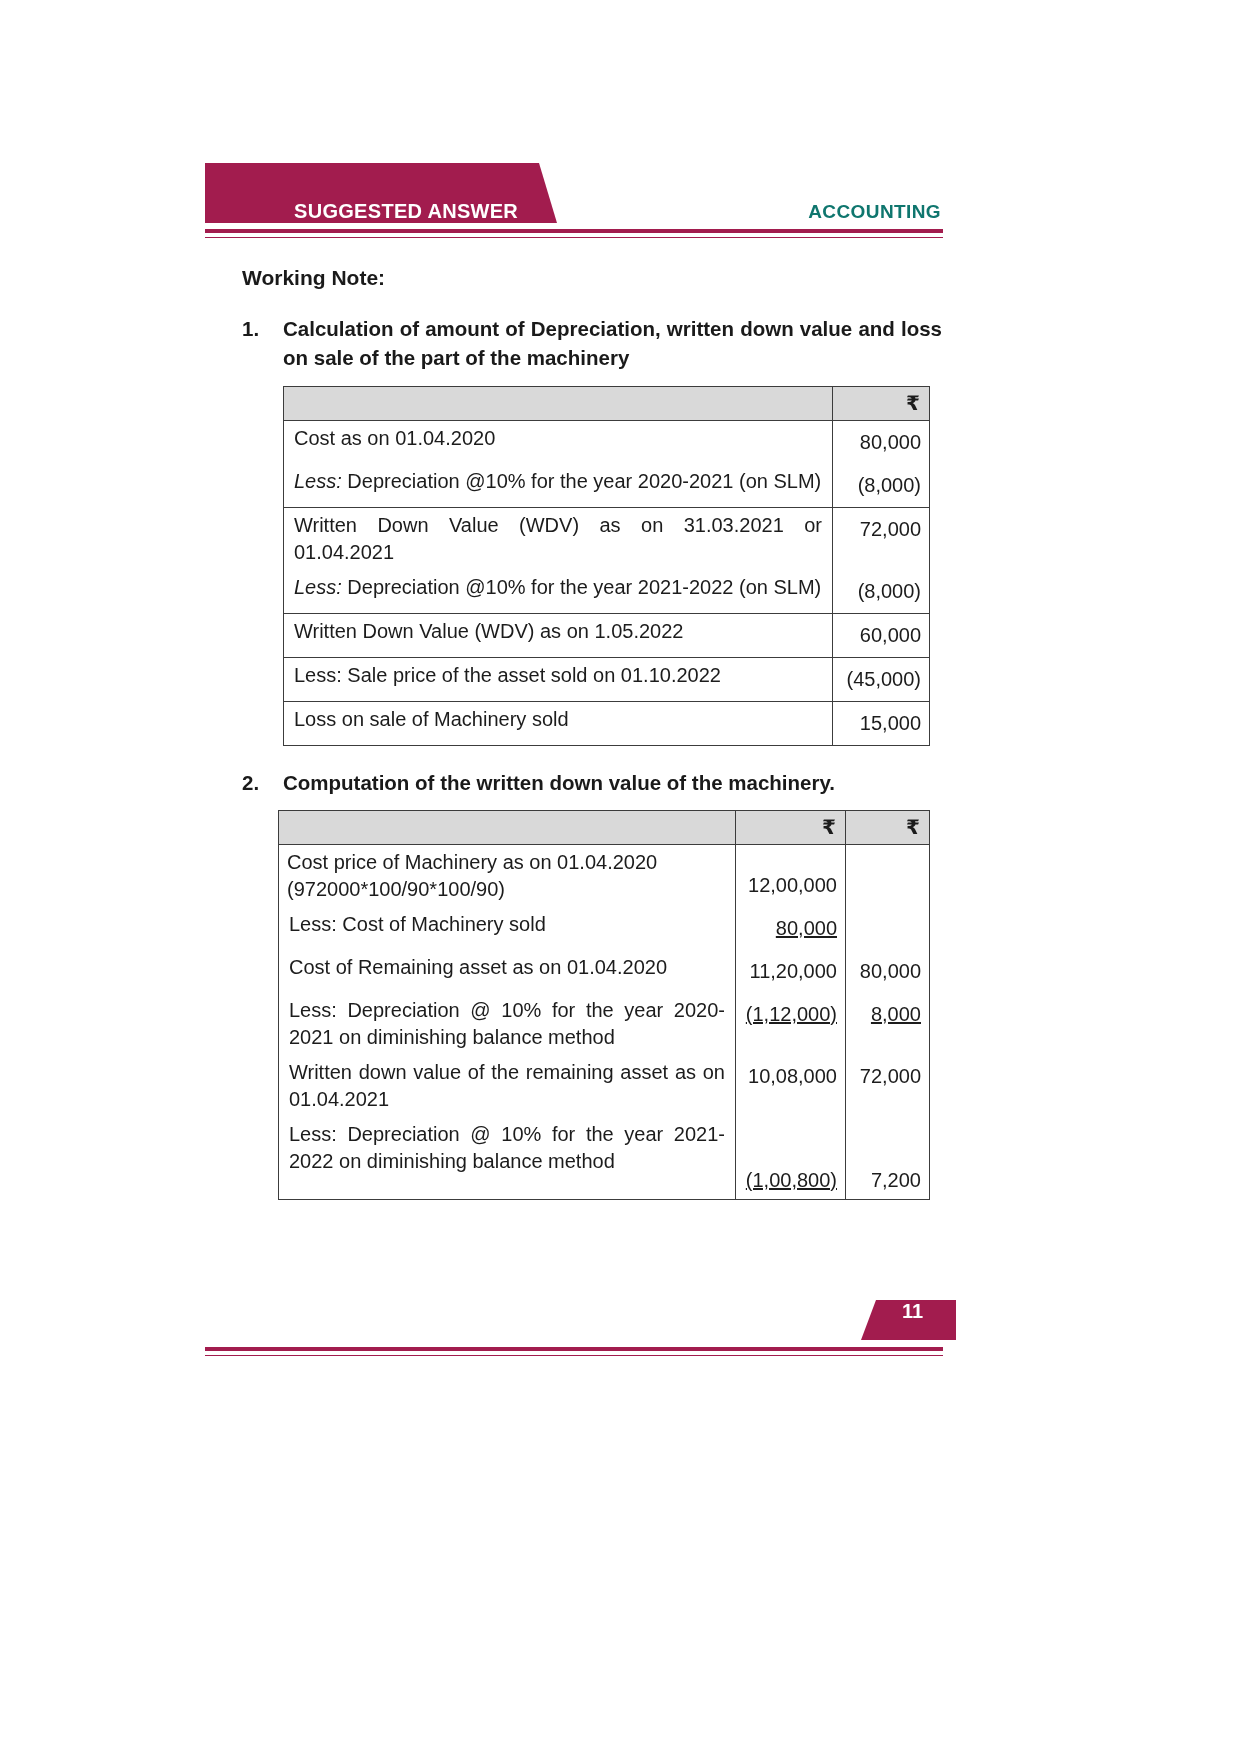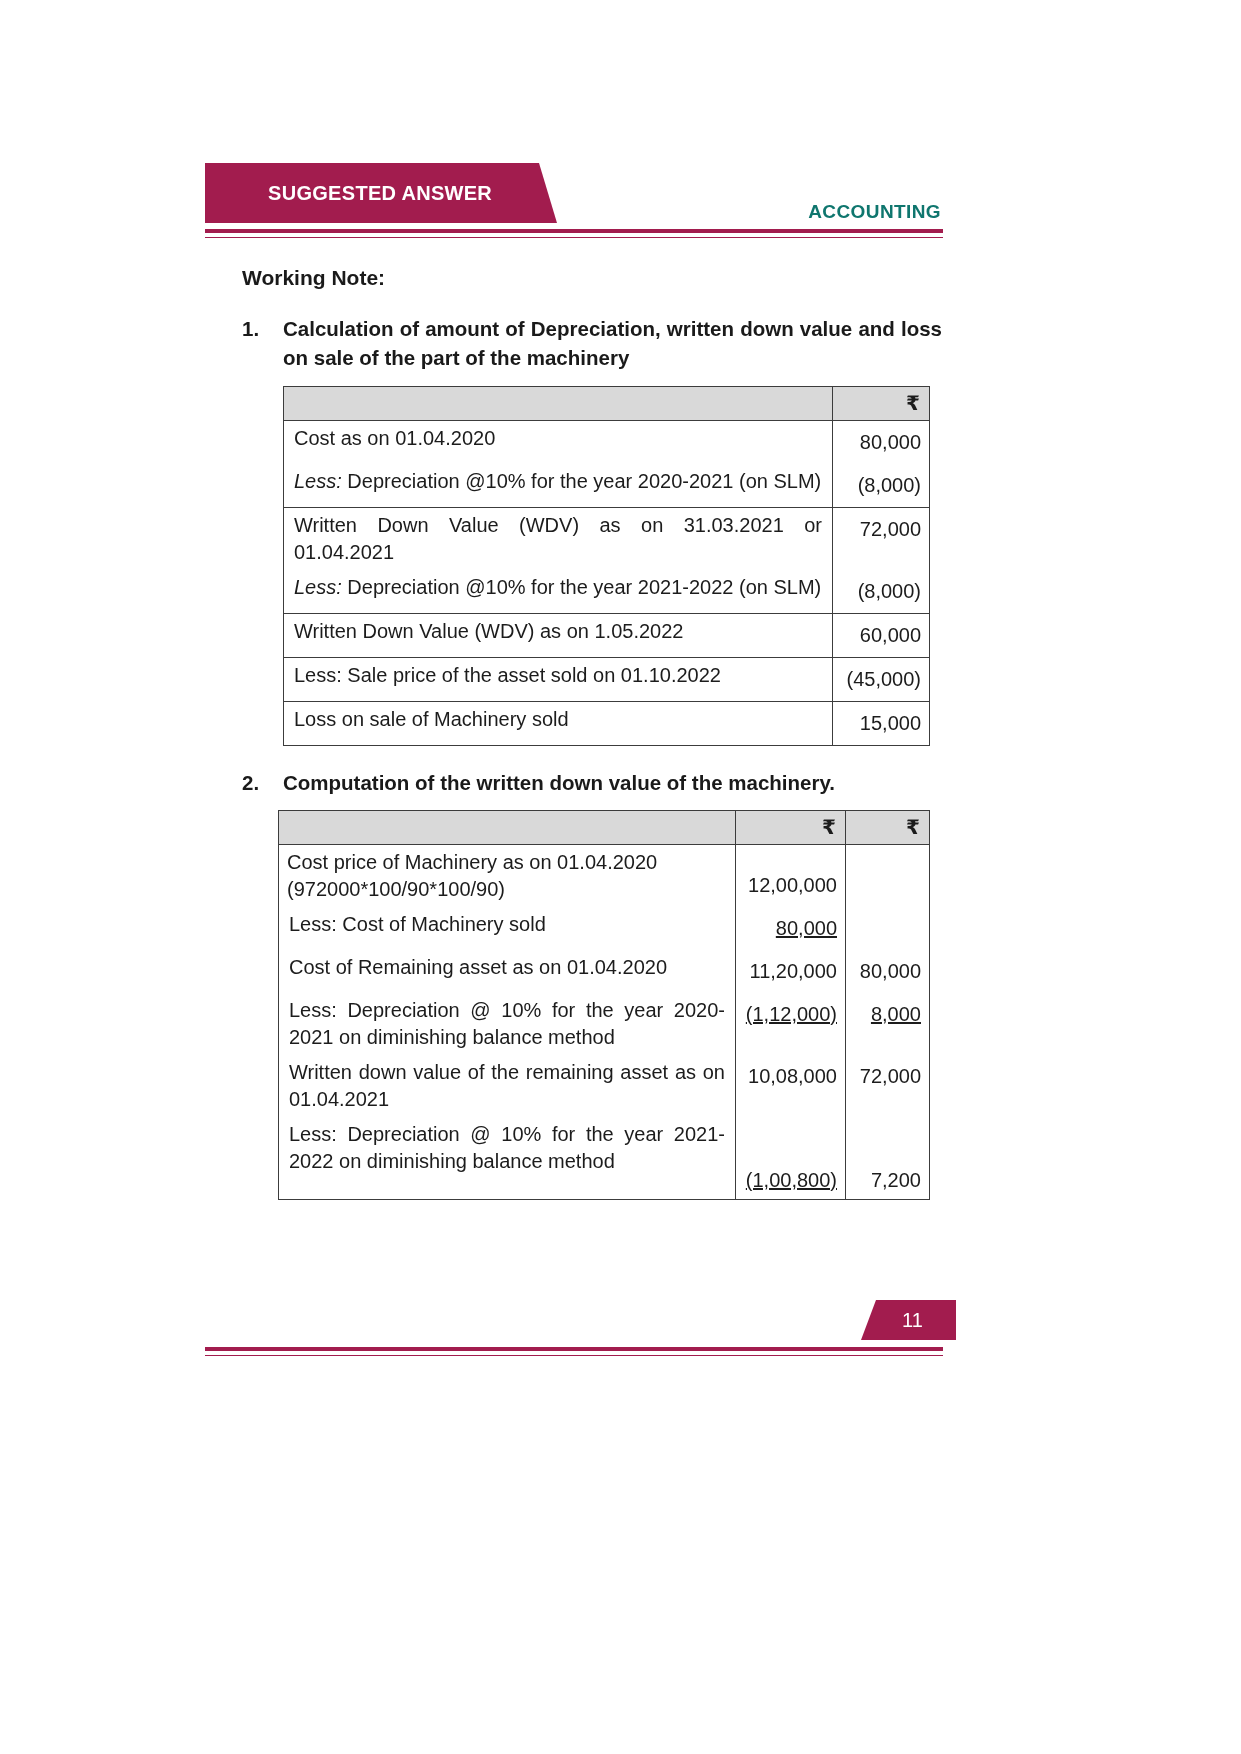--- a/index.html
+++ b/index.html
@@ -14,21 +14,21 @@
     overflow: hidden;
   }
 
   
   .banner {
     position: absolute;
     left: 205px; top: 163px;
     width: 352px; height: 60px;
     background: #A21C4E;
     clip-path: polygon(0 0, calc(100% - 18px) 0, 100% 100%, 0 100%);
-    display: flex; align-items: center;
+    display: flex; align-items: flex-end; padding-left: 26px;
   }
   .banner-label {
     padding-left: 63px;
     color: #ffffff;
     font-size: 20px;
     font-weight: 700;
     letter-spacing: 0.3px;
   }
   .subject {
     position: absolute;
@@ -46,25 +46,25 @@
   .rule-bot-thick { top: 1347px; height: 4px; }
   .rule-bot-thin  { top: 1355px; height: 1.3px; }
 
   
   .page-badge {
     position: absolute;
     left: 861px; top: 1300px;
     width: 95px; height: 40px;
     background: #A21C4E;
     clip-path: polygon(15px 0, 100% 0, 100% 100%, 0 100%);
-    display: flex; align-items: center; justify-content: center;
+    display: flex; justify-content: center;
     padding-left: 8px;
     color: #ffffff;
     font-size: 20px;
-    font-weight: 400;
+    font-weight: 700;
   }
 
   
   .content { position: absolute; left: 242px; top: 266px; width: 700px; }
   .working-note { font-size: 21px; font-weight: 700; margin: 0 0 24px 0; }
   .item { display: flex; font-size: 20.5px; font-weight: 700; line-height: 29px; }
   .item-num { flex: 0 0 41px; width: 41px; }
   .item-title { flex: 1; text-align: justify; }
   .tbl-wrap1 { margin: 14px 0 22px 41px; }
   .tbl-wrap2 { margin: 13px 0 0 36px; }

